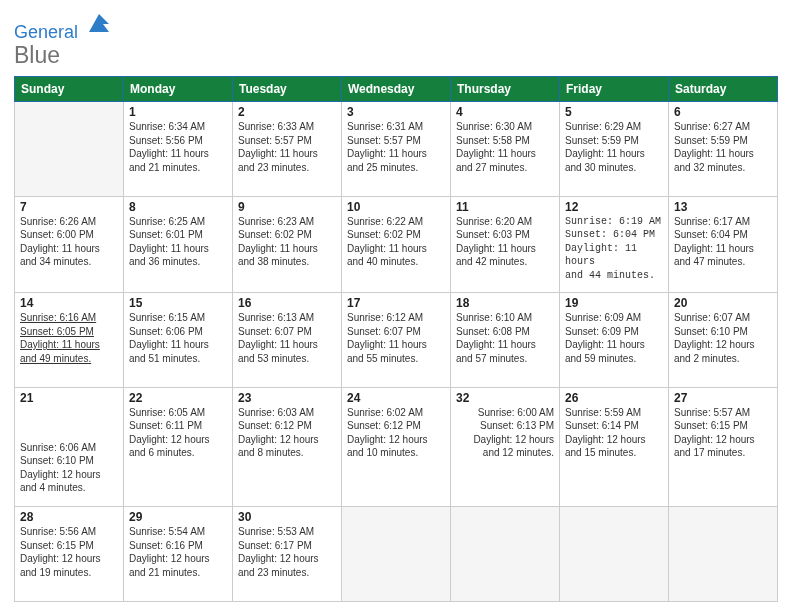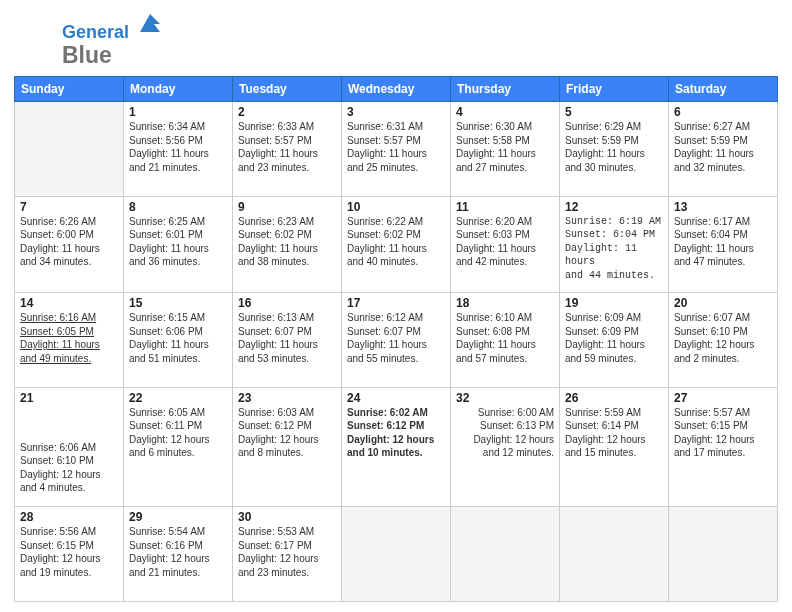--- a/index.html
+++ b/index.html
@@ -23,24 +23,23 @@
       align-items: flex-start;
       margin-bottom: 8px;
     }
     .logo {
       display: flex;
       align-items: center;
       margin-top: 4px;
     }
     .logo-text {
       font-size: 18px;
-      font-weight: bold;
+      font-weight: normal;
       color: #333;
       line-height: 1.1;
-      margin-left: 48px;
     }
     .logo-text span {
       color: #2e7dc8;
     }
     .logo-icon {
       width: 28px;
       height: 28px;
       margin-left: 2px;
       margin-top: -4px;
     }
@@ -59,21 +58,21 @@
       margin-top: 2px;
     }
     .calendar {
       flex: 1;
       border: 1px solid #bbb;
       border-collapse: collapse;
       width: 100%;
       table-layout: fixed;
     }
     .calendar th {
-      background-color: #3b82f6;
+      background-color: #15803d;
       color: #fff;
       font-size: 12px;
       font-weight: bold;
       padding: 5px 6px;
       border: 1px solid #2469a8;
       text-align: left;
     }
     .calendar td {
       vertical-align: top;
       border: 1px solid #ccc;
@@ -300,21 +299,21 @@
           </td>
           <td>
             <span class="day-num">23</span>
             <div class="cell-info" style="white-space: pre-line;">Sunrise: 6:03 AM
 Sunset: 6:12 PM
 Daylight: 12 hours
 and 8 minutes.</div>
           </td>
           <td>
             <span class="day-num">24</span>
-            <div class="cell-info" style="white-space: pre-line; font-weight: bold;">Sunrise: 6:02 AM
+            <div class="cell-info" style="white-space: pre-line;">Sunrise: 6:02 AM
 Sunset: 6:12 PM
 Daylight: 12 hours
 and 10 minutes.</div>
           </td>
           <td>
             <span class="day-num">32</span>
             <div class="cell-info" style="white-space: pre-line; text-align: right;">Sunrise: 6:00 AM
 Sunset: 6:13 PM
 Daylight: 12 hours
 and 12 minutes.</div>

